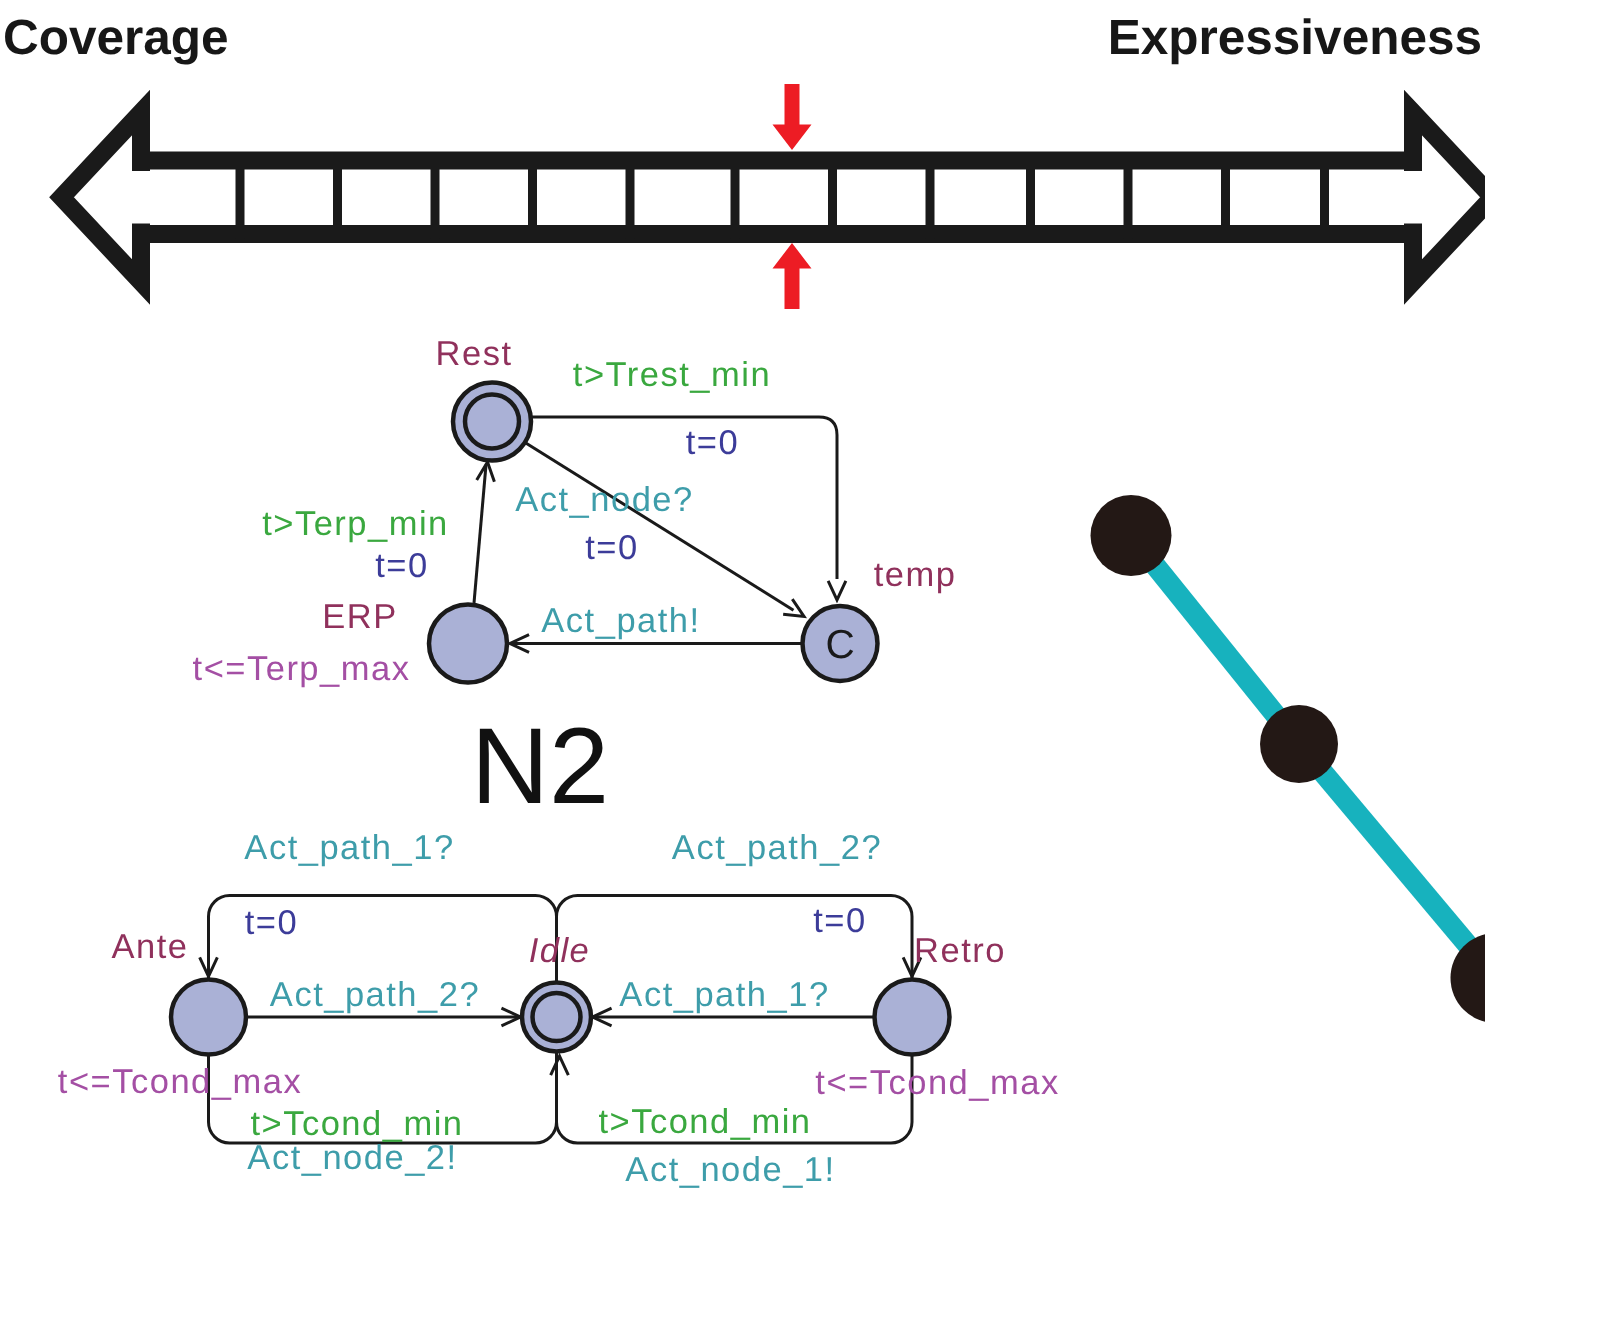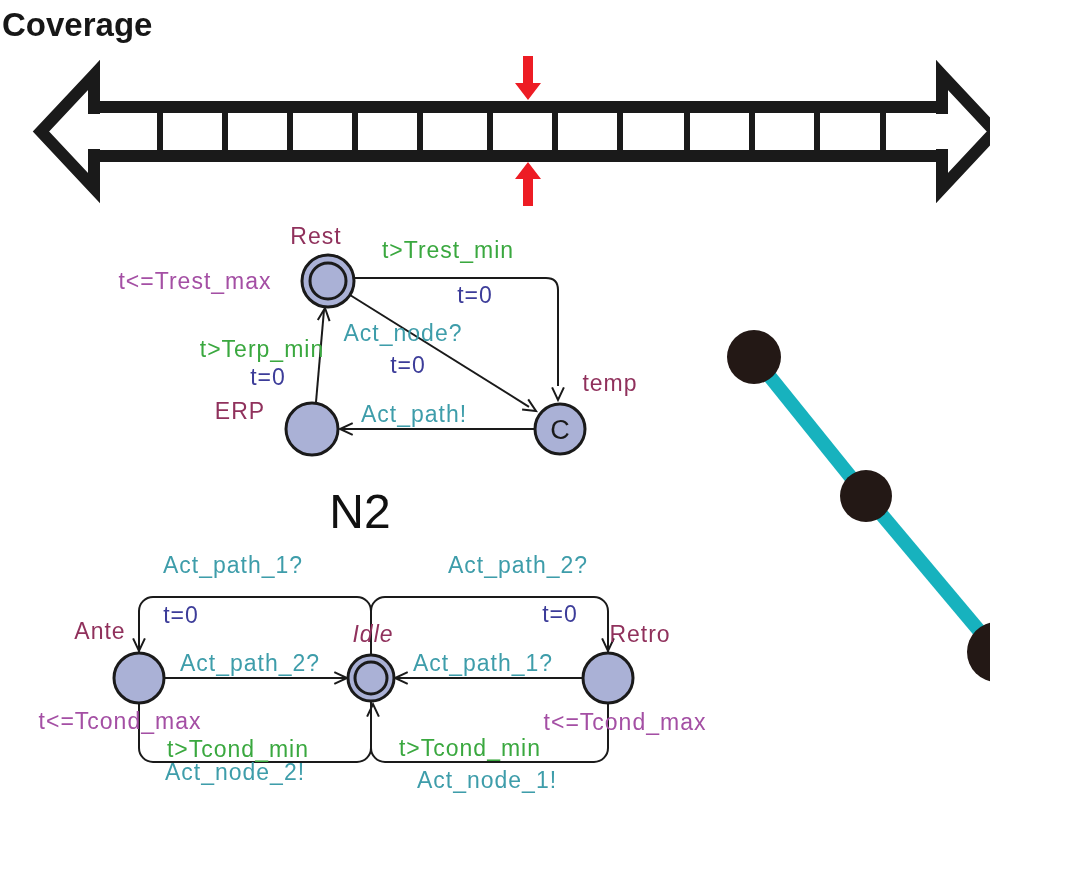--- a/index.html
+++ b/index.html
@@ -9,29 +9,30 @@
           font-size:33px;color:#171717;white-space:nowrap;}
   .lbl{position:absolute;transform:translate(-50%,-50%);font-family:"Liberation Sans",sans-serif;
        font-size:23px;letter-spacing:1px;white-space:nowrap;}
   .state{color:var(--c-state_name);}
   .inv{color:var(--c-invariant);}
   .guard{color:var(--c-guard);}
   .upd{color:var(--c-update);}
   .sync{color:var(--c-sync);}
   .cmark{color:#1a1a1a;font-size:27px;letter-spacing:0;}
   .big{position:absolute;transform:translate(-50%,-50%);font-family:"Liberation Sans",sans-serif;
-       font-size:48px;color:#111111;white-space:nowrap;}
+       font-size:72px;color:#111111;white-space:nowrap;}
   svg{position:absolute;left:0;top:0;}
 </style>
 </head>
 <body>
 
 <div class="canvas">
 
   <div class="htitle" style="left:2px;top:6px;">Coverage</div>
+  <div class="htitle" style="right:2px;top:6px;">Expressiveness</div>
 
   <svg width="1065" height="894" viewBox="0 0 1065 894">
 
     <g>
       <path d="M94,75 L41,131.5 L94,188 Z" fill="#ffffff" style="stroke:var(--c-edge)" stroke-width="12" stroke-linejoin="miter"></path>
       <path d="M942,75 L995,131.5 L942,188 Z" fill="#ffffff" style="stroke:var(--c-edge)" stroke-width="12" stroke-linejoin="miter"></path>
       <rect x="86" y="114" width="16" height="35" fill="#ffffff"></rect>
       <rect x="934" y="114" width="16" height="35" fill="#ffffff"></rect>
       <rect x="88" y="101" width="860" height="12" style="fill:var(--c-edge)"></rect>
       <rect x="88" y="150" width="860" height="12" style="fill:var(--c-edge)"></rect>
@@ -98,31 +99,31 @@
     <g>
       <line x1="754" y1="357" x2="866" y2="496" style="stroke:var(--c-teal_line)" stroke-width="14"></line>
       <line x1="866" y1="496" x2="997" y2="652" style="stroke:var(--c-teal_line)" stroke-width="14"></line>
       <circle cx="754" cy="357" r="27" style="fill:var(--c-node_dark)"></circle>
       <circle cx="866" cy="496" r="26" style="fill:var(--c-node_dark)"></circle>
       <circle cx="997" cy="652" r="30" style="fill:var(--c-node_dark)"></circle>
     </g>
   </svg>
 
   <div class="lbl state" style="left:316px;top:236px;">Rest</div>
-  <div class="lbl inv" style="left:195px;top:281px;">t&lt;=Trest_max</div>
   <div class="lbl guard" style="left:448px;top:250px;">t&gt;Trest_min</div>
   <div class="lbl upd" style="left:475px;top:295px;">t=0</div>
   <div class="lbl sync" style="left:403px;top:333px;">Act_node?</div>
   <div class="lbl upd" style="left:408px;top:365px;">t=0</div>
   <div class="lbl state" style="left:610px;top:383px;">temp</div>
   <div class="lbl cmark" style="left:560px;top:430px;">C</div>
   <div class="lbl sync" style="left:414px;top:414px;">Act_path!</div>
-  <div class="lbl guard" style="left:237px;top:349px;margin-left:25px;">t&gt;Terp_min</div>
+  <div class="lbl guard" style="left:237px;top:349px;">t&gt;Terp_min</div>
   <div class="lbl upd" style="left:268px;top:377px;">t=0</div>
   <div class="lbl state" style="left:240px;top:411px;">ERP</div>
+  <div class="lbl inv" style="left:201px;top:446px;">t&lt;=Terp_max</div>
   <div class="big" style="left:360px;top:511px;">N2</div>
 
   <div class="lbl sync" style="left:233px;top:565px;">Act_path_1?</div>
   <div class="lbl upd" style="left:181px;top:615px;">t=0</div>
   <div class="lbl state" style="left:100px;top:631px;">Ante</div>
   <div class="lbl inv" style="left:120px;top:721px;">t&lt;=Tcond_max</div>
   <div class="lbl sync" style="left:250px;top:663px;">Act_path_2?</div>
   <div class="lbl guard" style="left:238px;top:749px;">t&gt;Tcond_min</div>
   <div class="lbl sync" style="left:235px;top:772px;">Act_node_2!</div>
   <div class="lbl state" style="left:373px;top:634px;font-style:italic;">Idle</div>

